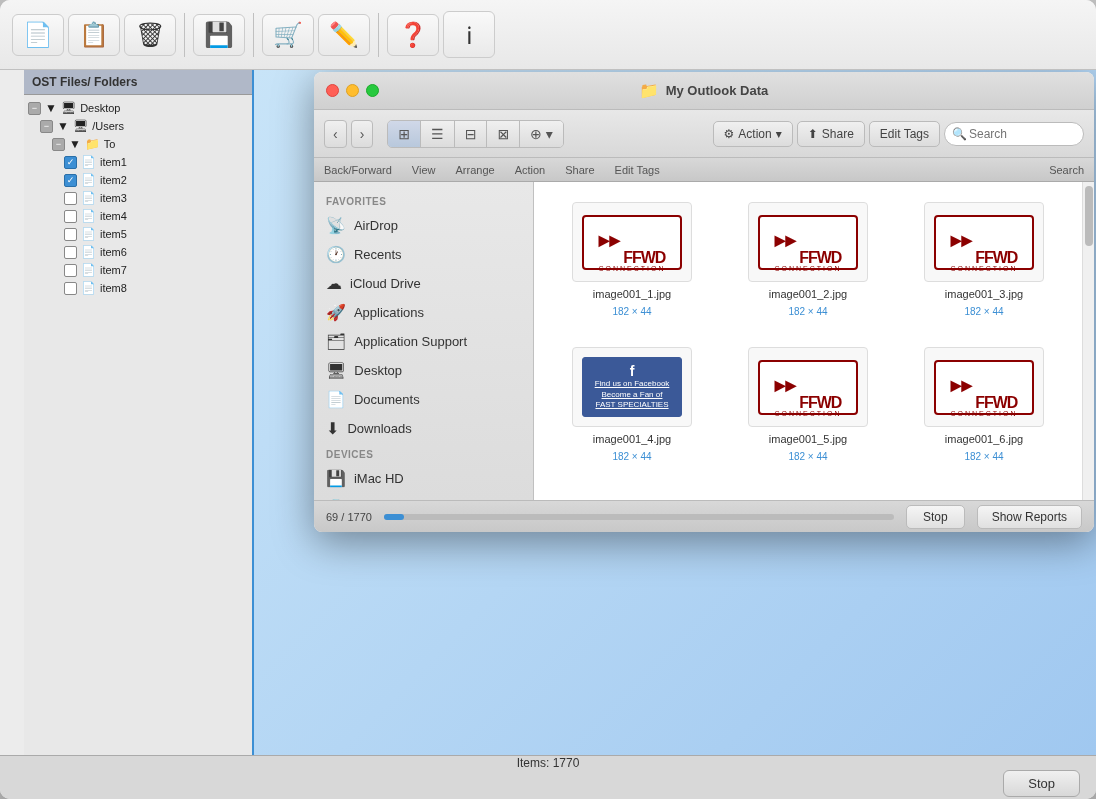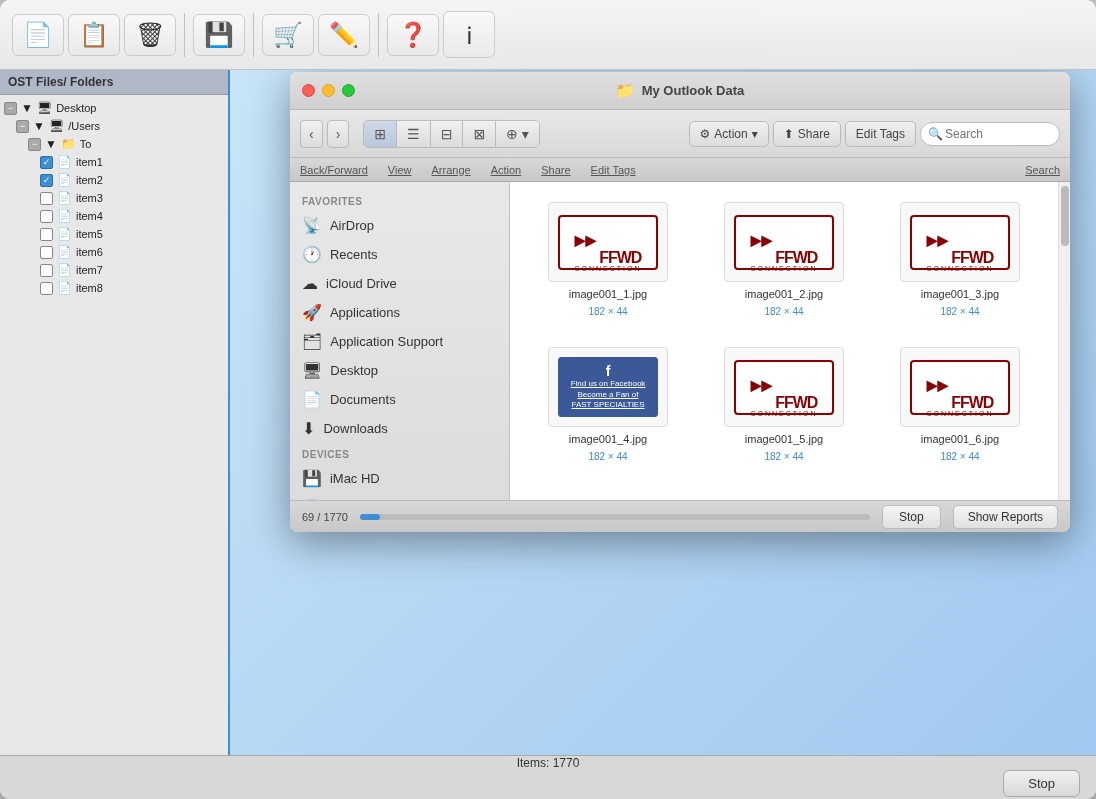--- a/index.html
+++ b/index.html
@@ -108,20 +108,21 @@
       margin-left: auto;
       font-size: 11px;
       color: #444;
     }
     
     .main-content {
       display: flex;
       flex: 1;
       overflow: hidden;
       position: relative;
+      padding-left: 24px;
     }
     
     .ost-panel {
       width: 230px;
       background: #e8e8e8;
       border-right: 2px solid #3c8fd4;
       display: flex;
       flex-direction: column;
       font-size: 12px;
     }
@@ -312,21 +313,21 @@
       height: 24px;
       background: linear-gradient(to bottom, #d8d8d8, #c8c8c8);
       border-bottom: 1px solid #aaa;
       display: flex;
       align-items: center;
       padding: 0 10px;
       gap: 20px;
       font-size: 11px;
       color: #555;
     }
-    .finder-label-bar span { cursor: pointer; text-decoration: underline; }
+    .finder-label-bar span { cursor: pointer; }
     
     .finder-body {
       display: flex;
       flex: 1;
       overflow: hidden;
     }
     
     .finder-sidebar {
       width: 220px;
       background: linear-gradient(to bottom, #e8e8e8, #dcdcdc);

